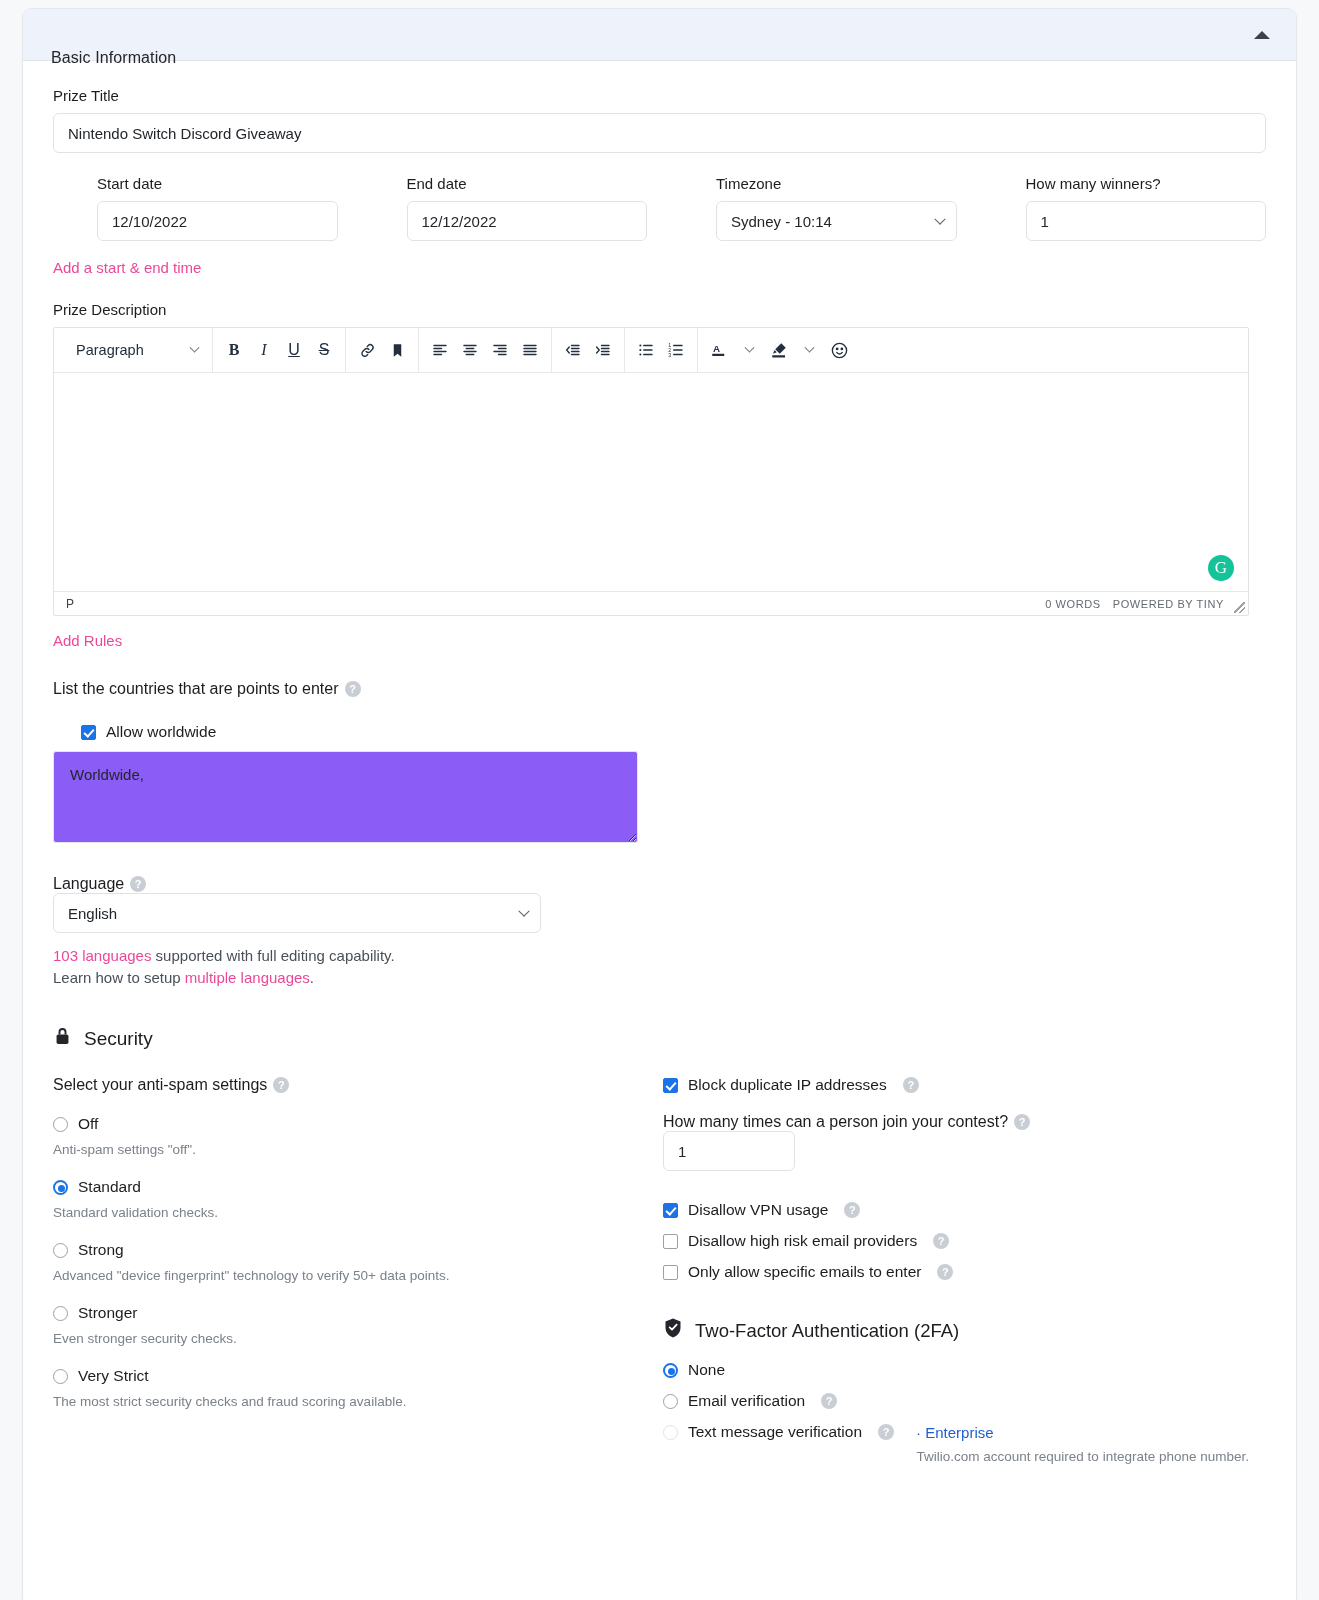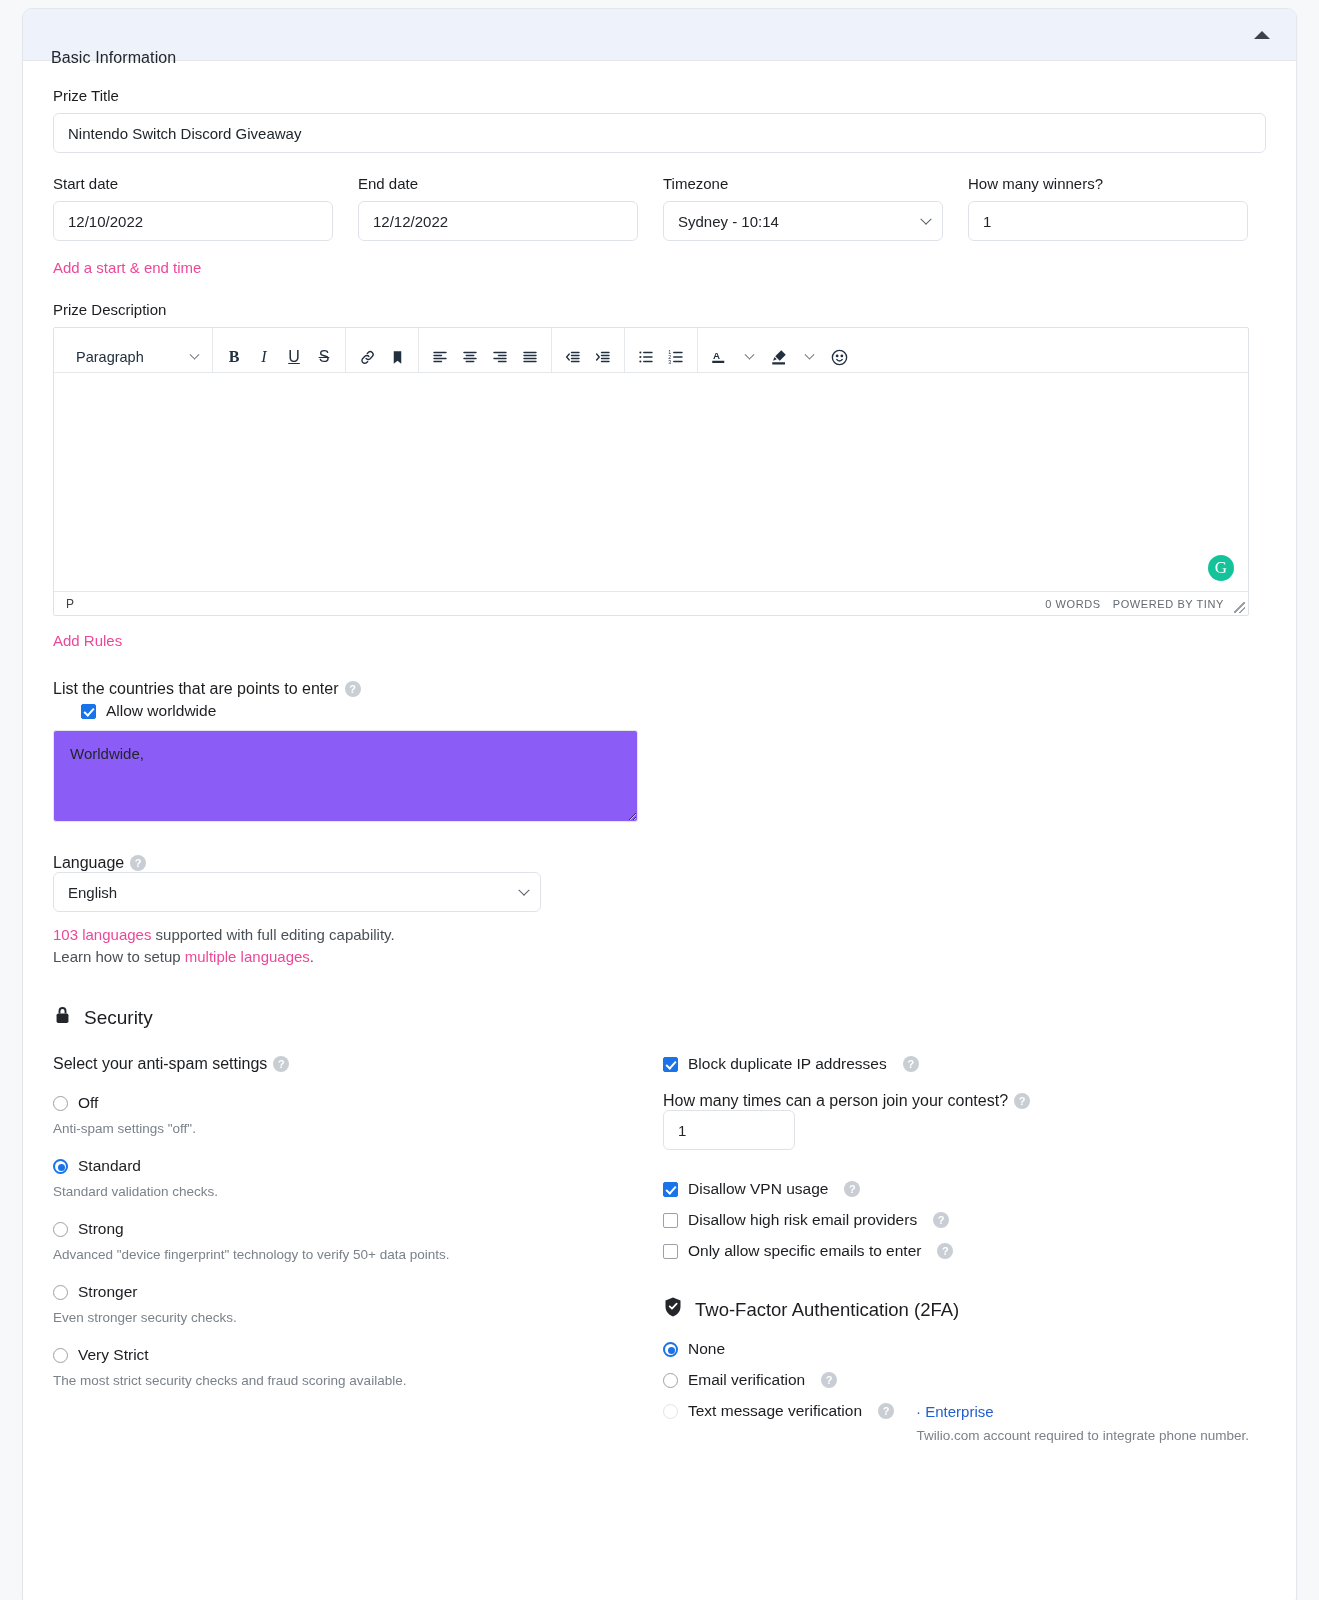--- a/index.html
+++ b/index.html
@@ -86,21 +86,21 @@
     transform: rotate(45deg) translate(-2px,-2px);
     pointer-events: none;
   }
 
   .row-title { width: 1196px; }
   .row4 {
     display: flex;
     gap: 25px;
     margin-top: 22px;
   }
-  .row4 > div { width: 280px; }
+  .row4 > div { width: 280px; margin-left: 44px; }
 
   a.lnk {
     color: #ec4899;
     text-decoration: none;
     font-size: 15px;
     cursor: pointer;
   }
   .addtime { display: inline-block; margin-top: 18px; }
 
   
@@ -113,21 +113,21 @@
   }
   .tb {
     display: flex;
     align-items: center;
     height: 45px;
     border-bottom: 1px solid #e6e9ec;
     padding: 0 2px;
   }
   .tb-grp {
     display: flex;
-    align-items: flex-end;
+    align-items: center;
     height: 100%;
     border-right: 1px solid #e6e9ec;
     padding: 0 6px;
   }
   .tb-grp:last-child { border-right: none; }
   .tb-btn {
     width: 30px; height: 30px;
     display: flex; align-items: center; justify-content: center;
     border-radius: 3px;
     cursor: pointer;
@@ -492,21 +492,21 @@
 
     <div style="margin-top:16px;">
       <a class="lnk">Add Rules</a>
     </div>
 
     
     <div style="margin-top:30px;">
       <div class="fld-label">
         <span>List the countries that are points to enter</span><span class="helpq">?</span>
       </div>
-      <div class="cbrow" style="margin-top:4px;padding-left:28px;">
+      <div class="cbrow" style="margin-top:25px;padding-left:28px;">
         <input class="cb" type="checkbox" checked="" style="">
         <span class="opt-label">Allow worldwide</span>
       </div>
       <textarea class="countries" style="margin-top: 10px;">Worldwide,</textarea>
     </div>
 
     
     <div style="margin-top:28px;">
       <div class="fld-label">
         <span>Language</span><span class="helpq">?</span>

